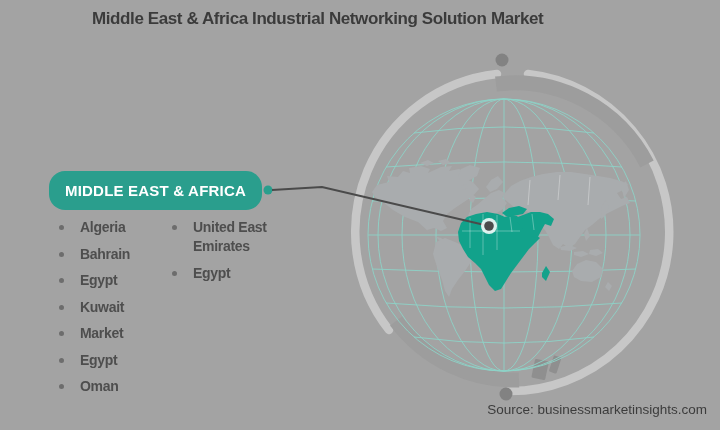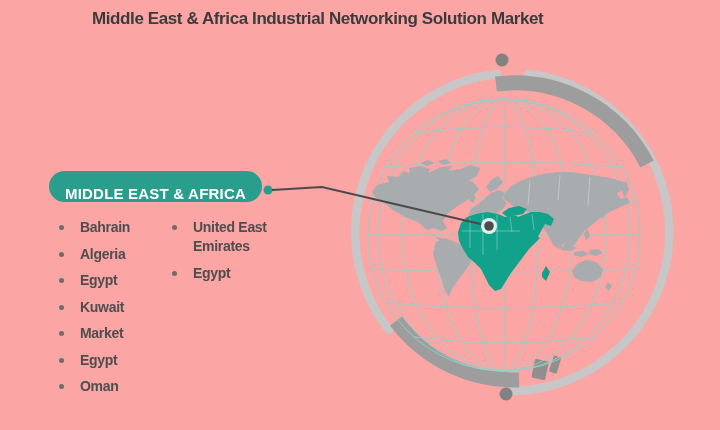--- a/index.html
+++ b/index.html
@@ -3,31 +3,31 @@
 <meta charset="utf-8">
 <style>
   :root{
     --accent:#2a9e8d; --map-highlight:#12a28b; --map-land:#a9acae;
     --graticule:#8dd2c7; --ring-light:#c7c7c7; --ring-dark:#9d9d9d;
     --connector:#4a4a4a; --title-text:#3b3b3b; --list-text:#4e4e4e; --source-text:#3c3c3c;
   }
   *{box-sizing:border-box;margin:0;padding:0}
   html,body{background:#fff}
   body{font-family:"Liberation Sans",sans-serif;}
-  .stage{position:relative;width:720px;height:430px;background:#fca5a5;overflow:hidden}
+  .stage{position:relative;width:720px;height:430px;background:#a3a3a3;overflow:hidden}
 
   .page-title{
     position:absolute;left:92px;top:9px;font-size:17px;font-weight:600;
     letter-spacing:-0.4px;color:var(--title-text);white-space:nowrap;
   }
 
   .region-pill{
-    position:absolute;left:49px;top:171px;width:213px;height:31px;
+    position:absolute;left:49px;top:171px;width:213px;height:39px;
     background:var(--accent);border-radius:16px;border:none;
-    display:flex;align-items:flex-end;justify-content:center;cursor:pointer;
+    display:flex;align-items:center;justify-content:center;cursor:pointer;
   }
   .region-pill span{
     color:#fff;font-weight:700;font-size:15px;letter-spacing:0.2px;white-space:nowrap;
   }
 
   .country-col{position:absolute;top:218px;list-style:none}
   .col1{left:57px;width:105px}
   .col2{left:170px;width:106px}
   .country-col li{
     position:relative;padding-left:23px;margin-bottom:7.5px;
@@ -141,28 +141,29 @@
     </g>
   </svg>
 
   <div class="page-title">Middle East &amp; Africa Industrial Networking Solution Market</div>
 
   <button class="region-pill">
     <span>MIDDLE EAST &amp; AFRICA</span>
   </button>
 
   <ul class="country-col col1">
+    <li><span class="bullet"></span><span>Algeria</span></li>
     <li><span class="bullet"></span><span>Bahrain</span></li>
-    <li><span class="bullet"></span><span>Algeria</span></li>
     <li><span class="bullet"></span><span>Egypt</span></li>
     <li><span class="bullet"></span><span>Kuwait</span></li>
     <li><span class="bullet"></span><span>Market</span></li>
     <li><span class="bullet"></span><span>Egypt</span></li>
     <li><span class="bullet"></span><span>Oman</span></li>
   </ul>
 
   <ul class="country-col col2">
     <li><span class="bullet"></span><span>United East Emirates</span></li>
     <li><span class="bullet"></span><span>Egypt</span></li>
   </ul>
 
+  <div class="source-line">Source: businessmarketinsights.com</div>
 
 </div>
 
 </body></html>

